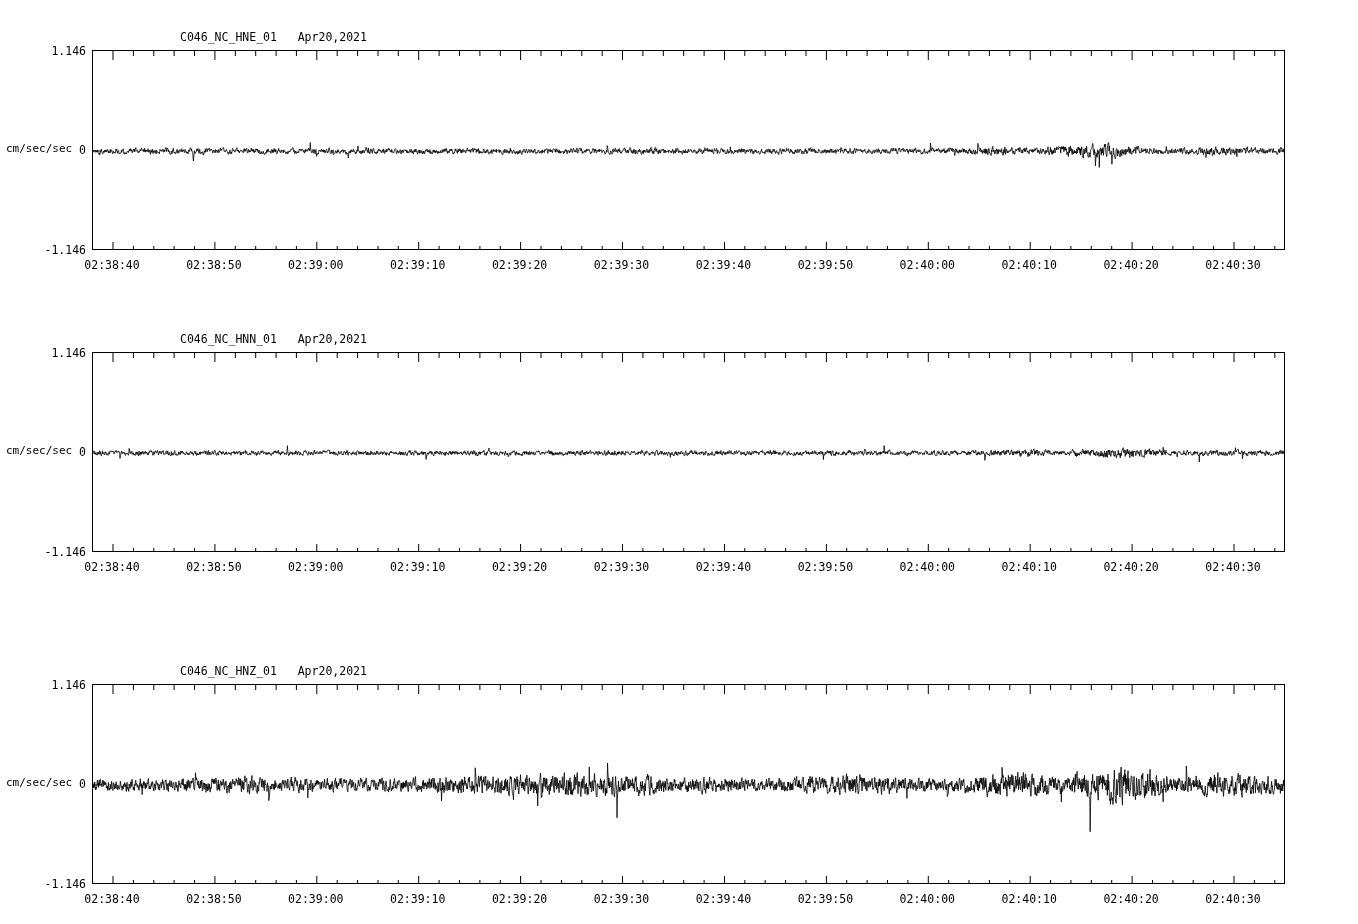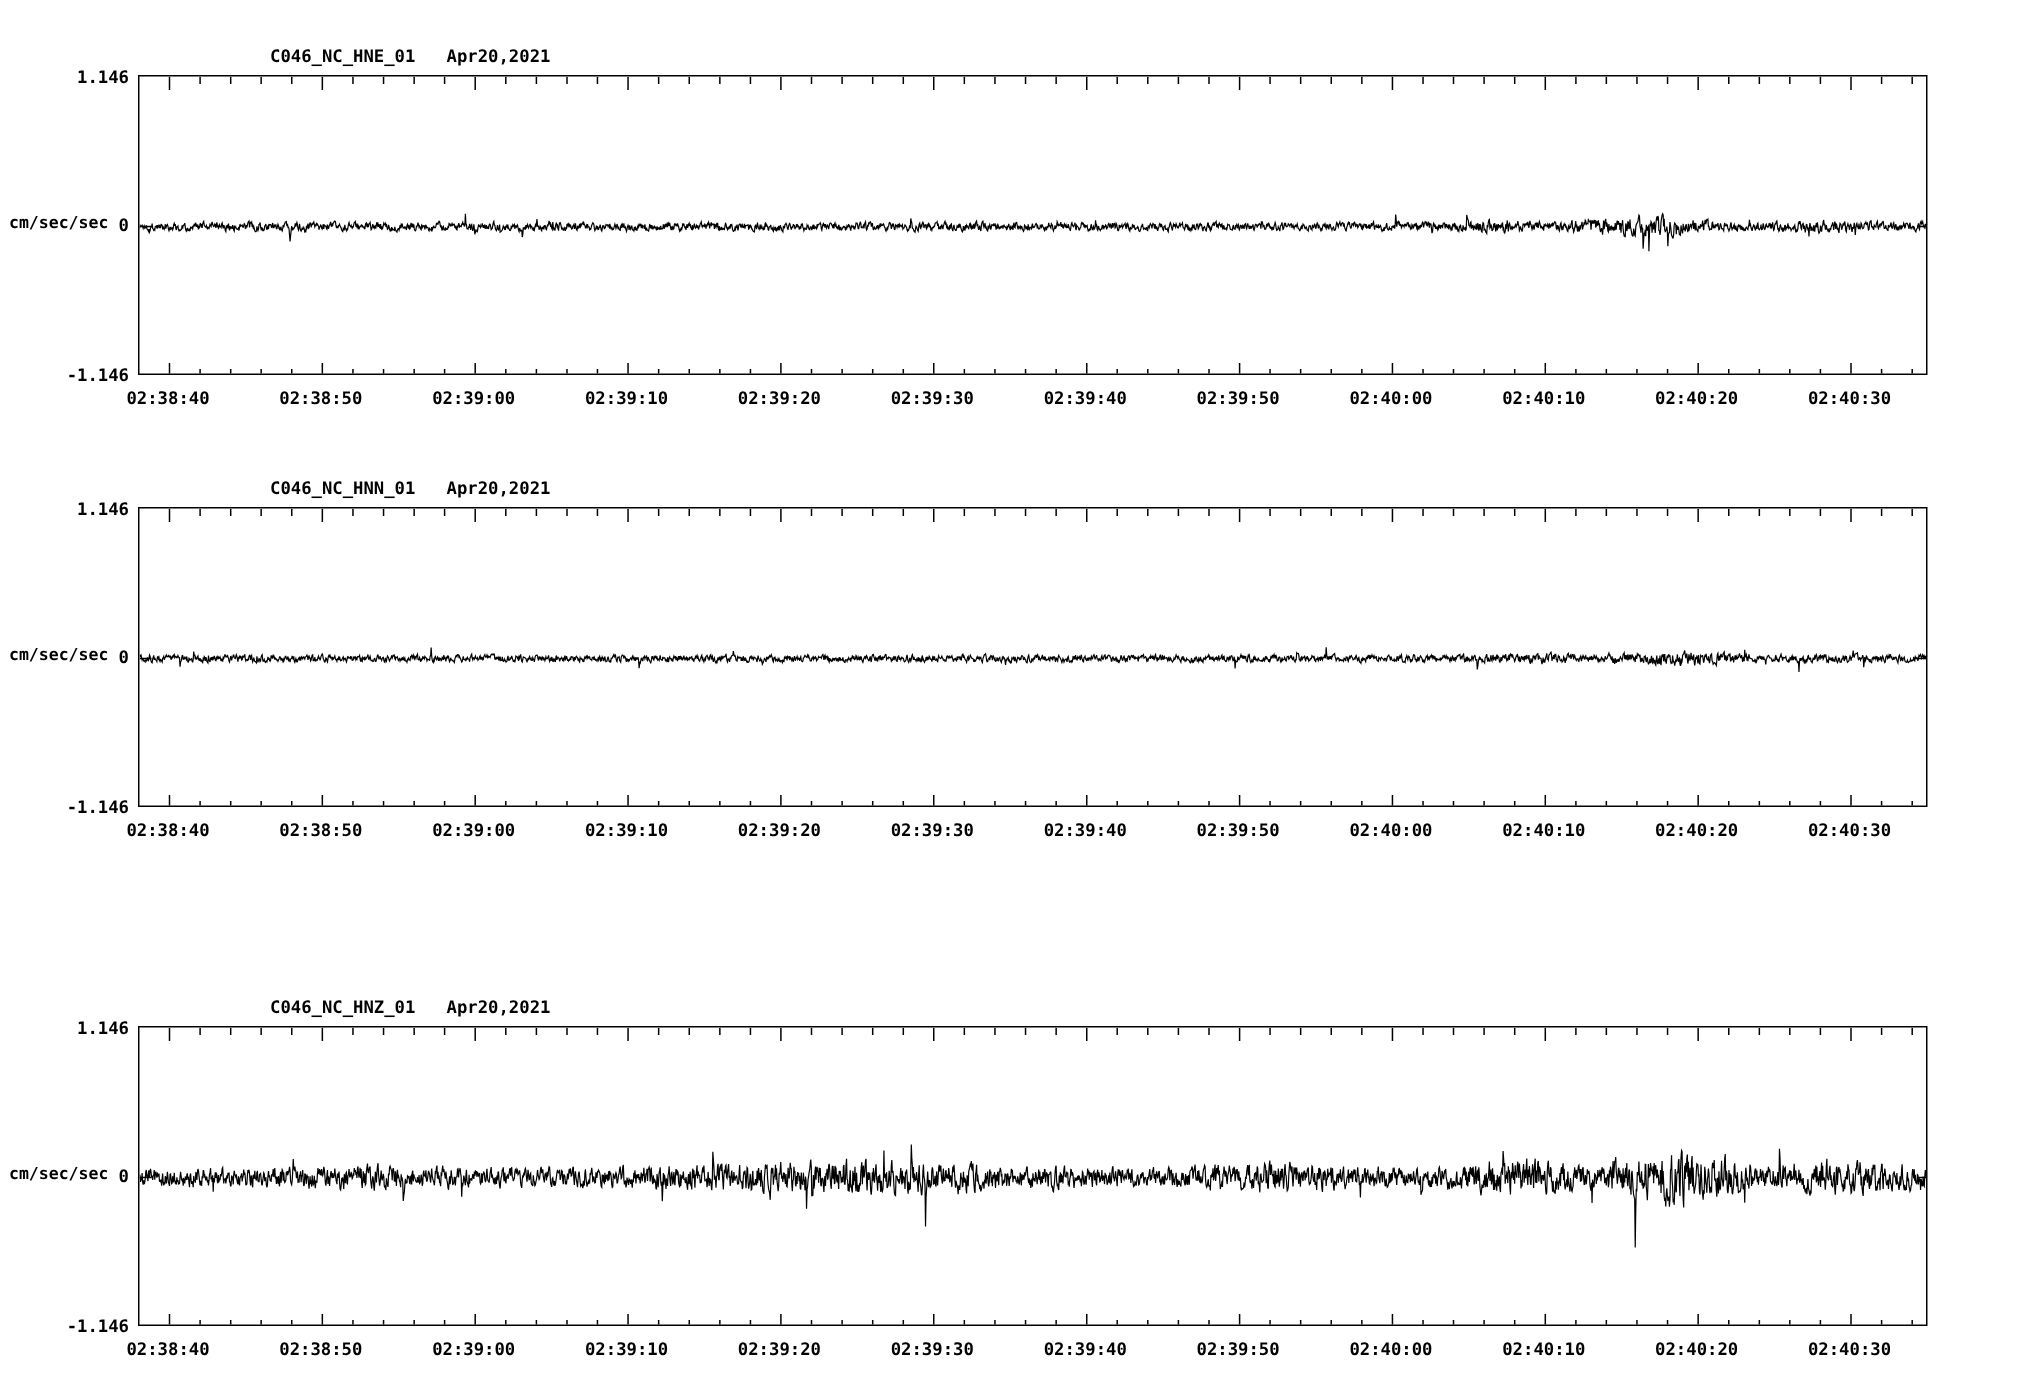--- a/index.html
+++ b/index.html
@@ -17,24 +17,23 @@
   .page {
     position: relative;
     width: 1358px;
     height: 924px;
   }
   .panel {
     position: absolute;
     left: 0;
     width: 1358px;
     height: 300px;
-    font-weight: bold;
   }
   #panel-0 { top: 0px; }
-  #panel-1 { top: 288px; }
+  #panel-1 { top: 302px; }
   #panel-2 { top: 634px; }
 
   .plot-title {
     position: absolute;
     left: 180px;
     top: 30px;
     font-size: 11.5px;
     font-family: "DejaVu Sans Mono", monospace;
     letter-spacing: 0px;
     white-space: pre;

